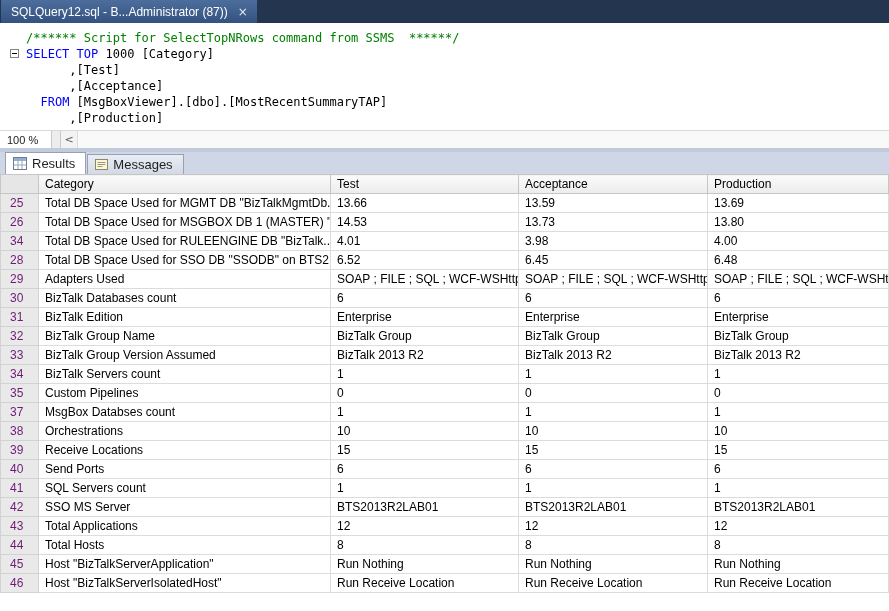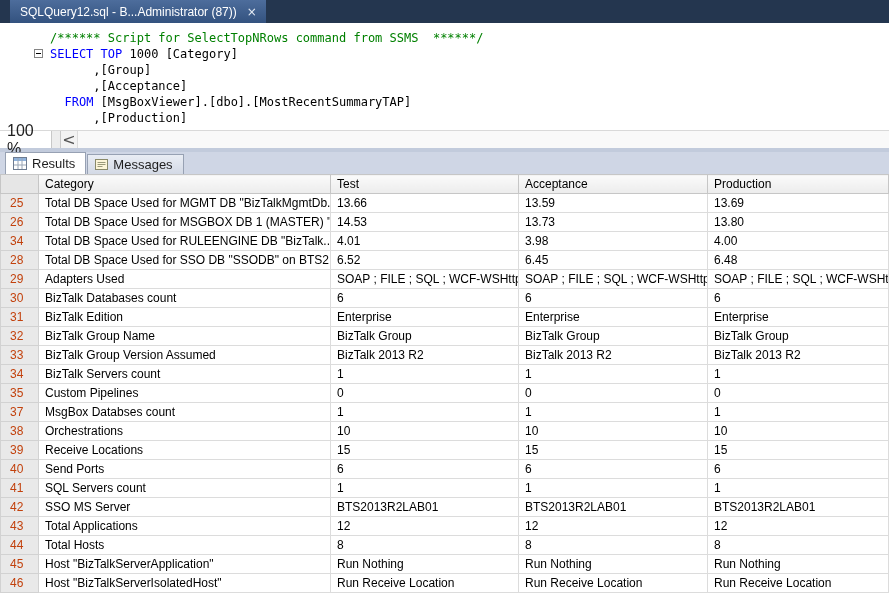--- a/index.html
+++ b/index.html
@@ -8,32 +8,32 @@
     width: 889px; height: 611px; position: relative; overflow: hidden;
     background: #ffffff; border: 0;
   }
 
   
   .tabbar {
     height: 23px; background: #24364f; display: flex; align-items: stretch;
   }
   .doc-tab {
     display: flex; align-items: center; gap: 10px;
-    padding: 0 9px 0 10px; margin-left: 10px;
+    padding: 0 9px 0 10px; margin-left: 1px;
     background: linear-gradient(#4d6d9c, #33527f);
     color: #ffffff; font-size: 12px; white-space: nowrap;
   }
   .doc-tab .close {
     color: #e6ecf5; font-size: 12px; line-height: 12px; cursor: pointer;
     font-family: "DejaVu Sans", sans-serif;
   }
 
   
   .editor {
-    height: 107px; background: #ffffff; padding: 7px 0 0 34px;
+    height: 107px; background: #ffffff; padding: 7px 0 0 10px;
     font-family: "DejaVu Sans Mono", "Liberation Mono", monospace;
     font-size: 12px; overflow: hidden;
   }
   .code-line {
     position: relative; padding-left: 16px; white-space: pre;
     height: 16px; line-height: 16px; color: #000;
   }
   .tok-kw { color: #0000ff; }
   .tok-comment { color: #008000; }
   .tok-num { color: #000000; }
@@ -44,21 +44,21 @@
   }
   .collapse-box::before {
     content: ""; position: absolute; left: 1px; right: 1px; top: 3px;
     border-top: 1px solid #000;
   }
 
   
   .editor-status {
     height: 18px; display: flex; align-items: stretch;
     background: #f6f6f6; border-top: 1px solid #d9d9d9;
-    font-size: 16px; color: #222; justify-content: space-between;
+    font-size: 11px; color: #222; justify-content: space-between;
   }
   .zoom {
     width: 52px; display: flex; align-items: center; padding-left: 7px;
     background: #ffffff; border-right: 1px solid #c8c8c8;
   }
   .grip {
     width: 9px; border-right: 1px solid #c8c8c8; background: #ededed;
   }
   .hscroll-left {
     width: 17px; display: flex; align-items: center; justify-content: center;
@@ -92,21 +92,21 @@
     height: 19px; line-height: 17px; white-space: nowrap; overflow: hidden;
     text-align: left; font-weight: normal;
   }
   thead th {
     background: linear-gradient(#fafafa, #ececec);
     border: 1px solid #c6c6c6; padding: 0 6px; color: #000;
   }
   th.corner { background: #e6e6e6; }
   tbody th.rownum {
     width: 38px; background: #e9e9e9; border: 1px solid #d2d2d2;
-    padding-left: 9px; color: #c2410c;
+    padding-left: 9px; color: #701a75;
   }
   tbody td {
     background: #ffffff; border: 1px solid #dcdcdc; padding: 0 6px; color: #000;
   }
 </style>
 </head>
 <body>
 
 <div class="window">
 
@@ -114,21 +114,21 @@
     <div class="doc-tab">
       <span>SQLQuery12.sql - B...Administrator (87))</span>
       <span class="close">×</span>
     </div>
   </div>
 
   <div class="editor">
     <div id="code-lines">
         <div class="code-line"><span class="tok-comment">/****** Script for SelectTopNRows command from SSMS  ******/</span></div>
         <div class="code-line"><span class="collapse-box"></span><span class="tok-kw">SELECT</span><span class="tok-plain"> </span><span class="tok-kw">TOP</span><span class="tok-num"> 1000</span><span class="tok-plain"> [Category]</span></div>
-        <div class="code-line"><span class="tok-plain">      ,[Group]</span></div>
+        <div class="code-line"><span class="tok-plain">      ,[Test]</span></div>
         <div class="code-line"><span class="tok-plain">      ,[Acceptance]</span></div>
         <div class="code-line"><span class="tok-plain">  </span><span class="tok-kw">FROM</span><span class="tok-plain"> [MsgBoxViewer].[dbo].[MostRecentSummaryTAP]</span></div>
         <div class="code-line"><span class="tok-plain">      ,[Production]</span></div>
       </div>
   </div>
 
   <div class="editor-status">
     <div class="zoom">100 %</div>
     <div class="grip"></div>
     <div class="hscroll-left">&lt;</div>

